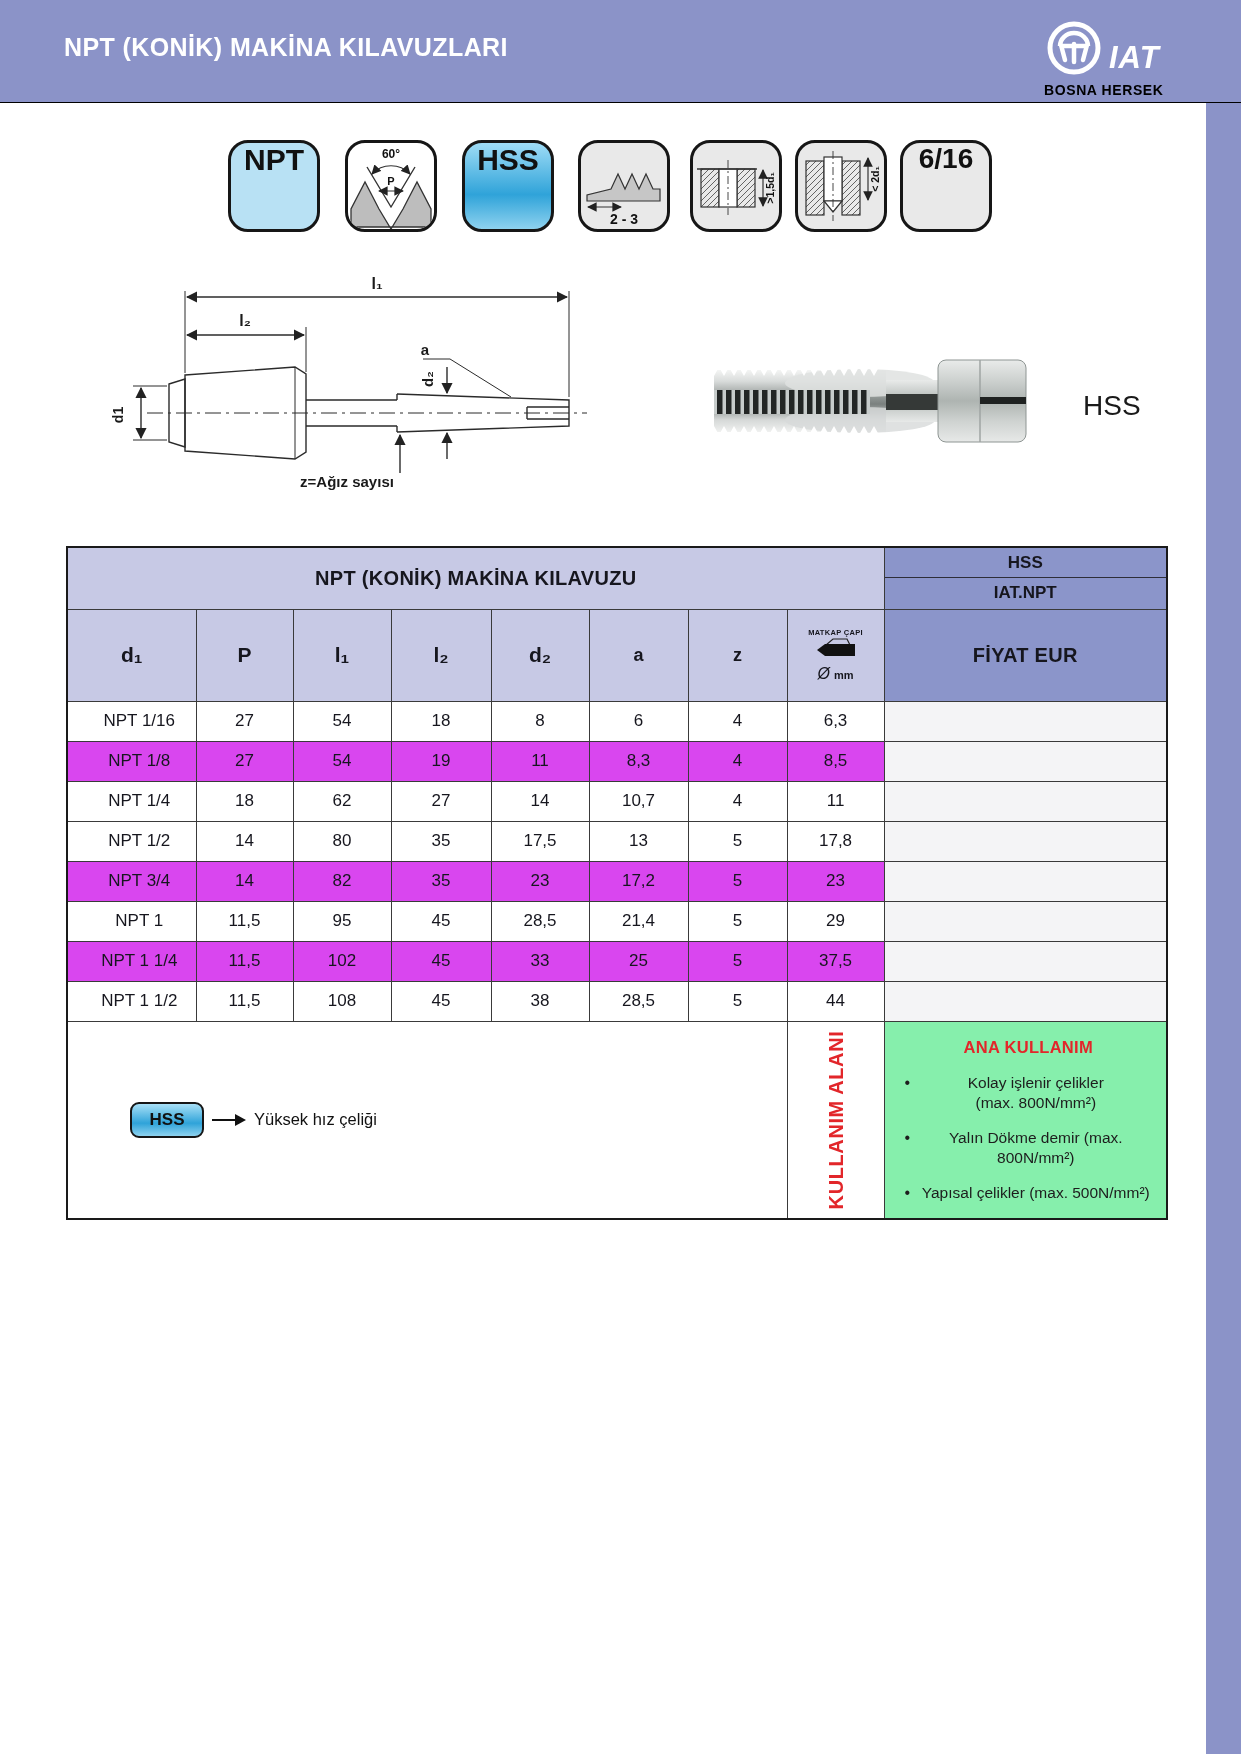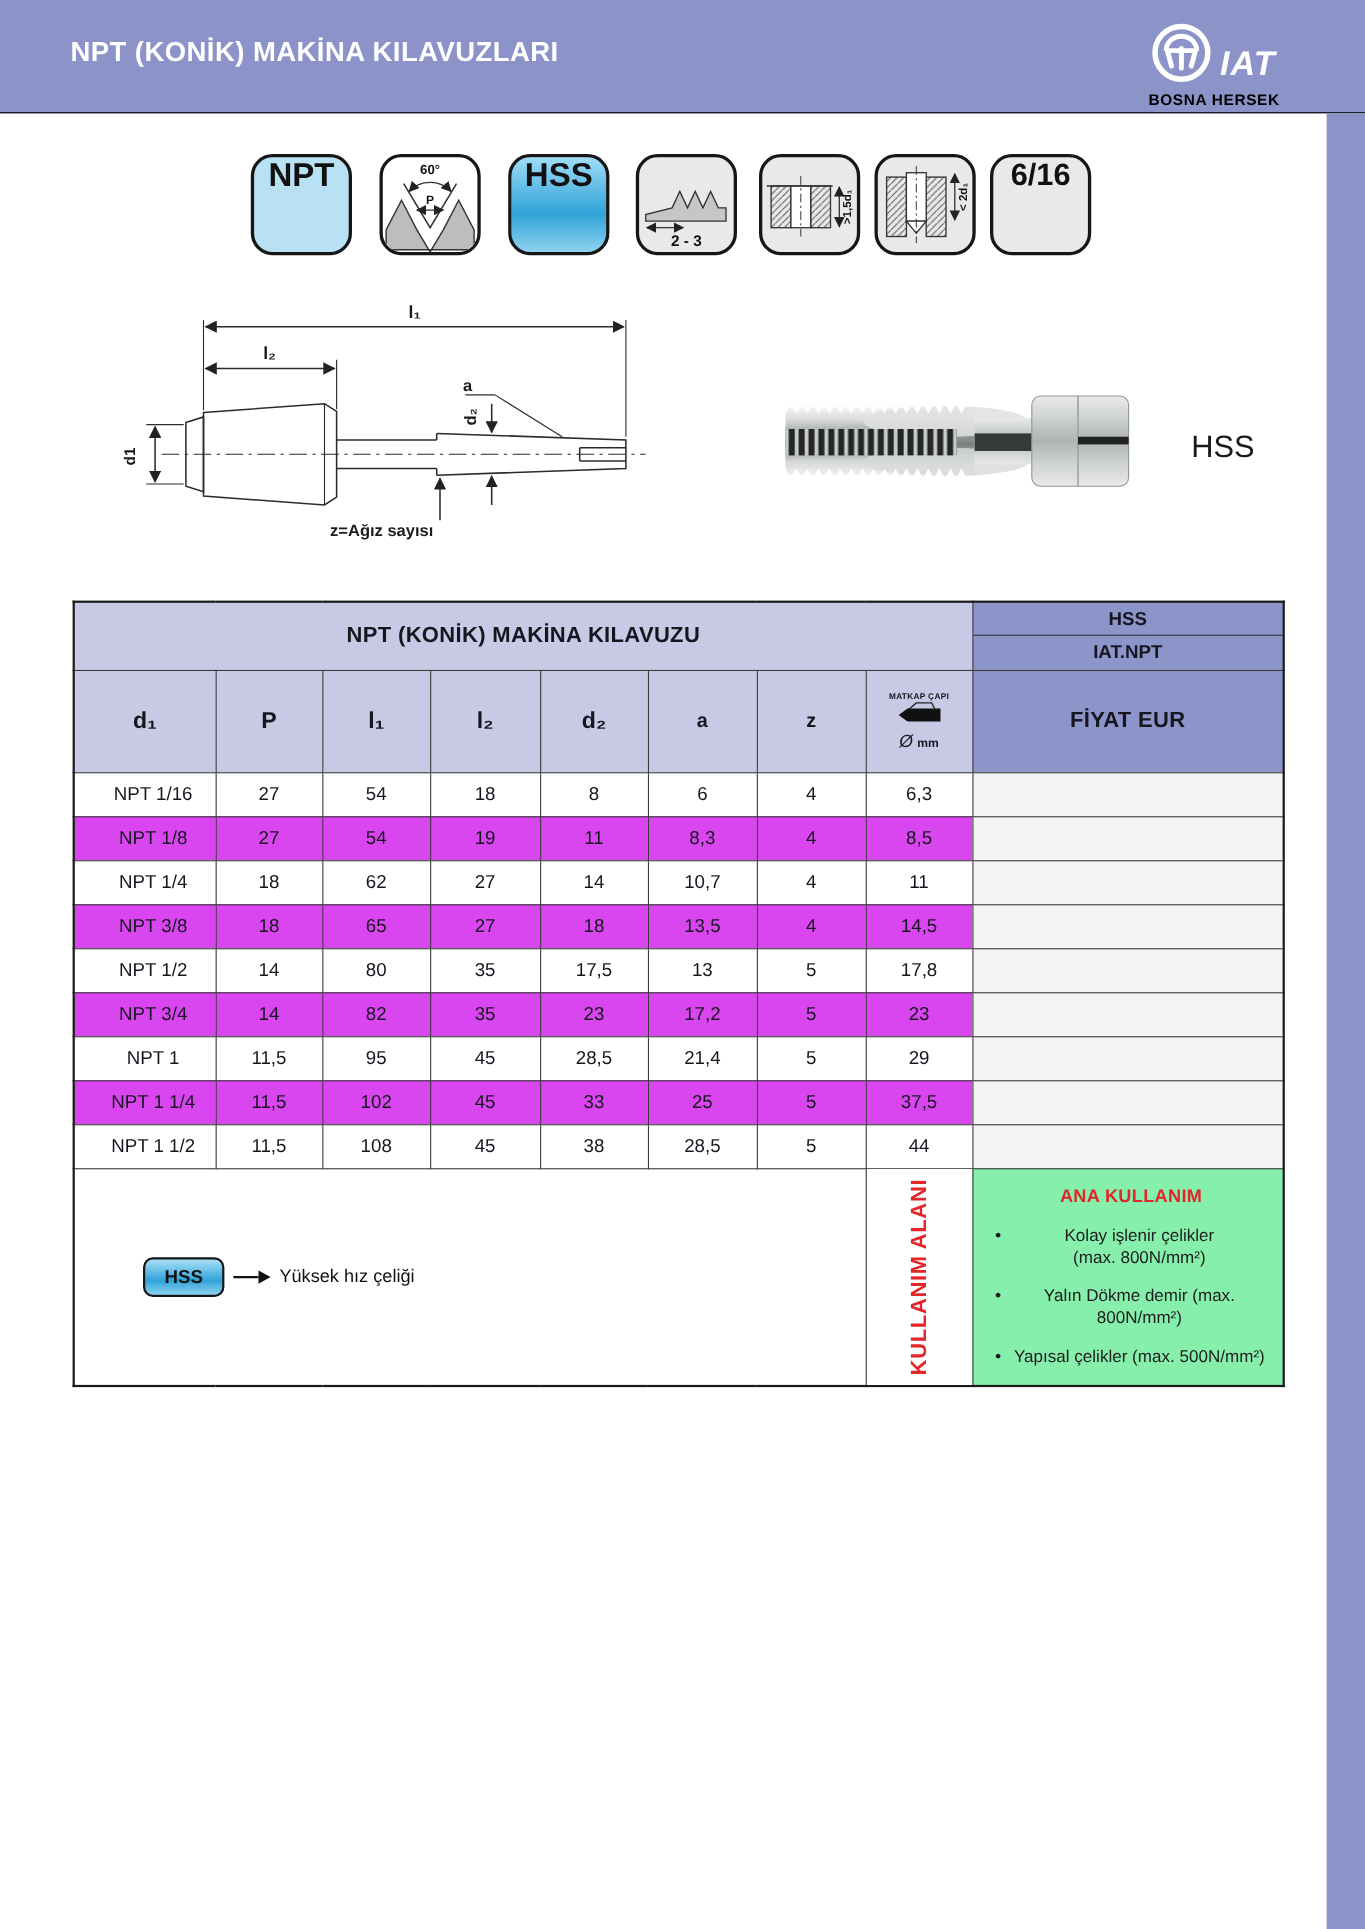--- a/index.html
+++ b/index.html
@@ -298,31 +298,20 @@
           <td class="c-size">NPT 1/4</td>
           <td>18</td>
           <td>62</td>
           <td>27</td>
           <td>14</td>
           <td>10,7</td>
           <td>4</td>
           <td>11</td>
           <td class="c-price"></td>
         </tr>
-        <tr class="alt">
-          <td class="c-size">NPT 3/8</td>
-          <td>18</td>
-          <td>65</td>
-          <td>27</td>
-          <td>18</td>
-          <td>13,5</td>
-          <td>4</td>
-          <td>14,5</td>
-          <td class="c-price"></td>
-        </tr>
         <tr>
           <td class="c-size">NPT 1/2</td>
           <td>14</td>
           <td>80</td>
           <td>35</td>
           <td>17,5</td>
           <td>13</td>
           <td>5</td>
           <td>17,8</td>
           <td class="c-price"></td>

